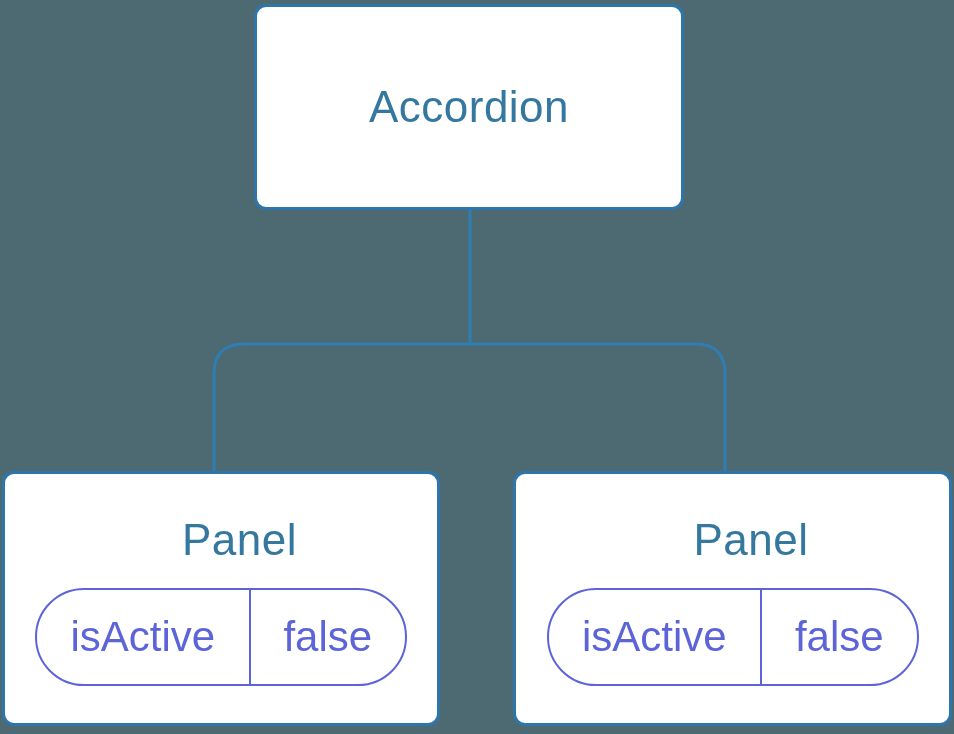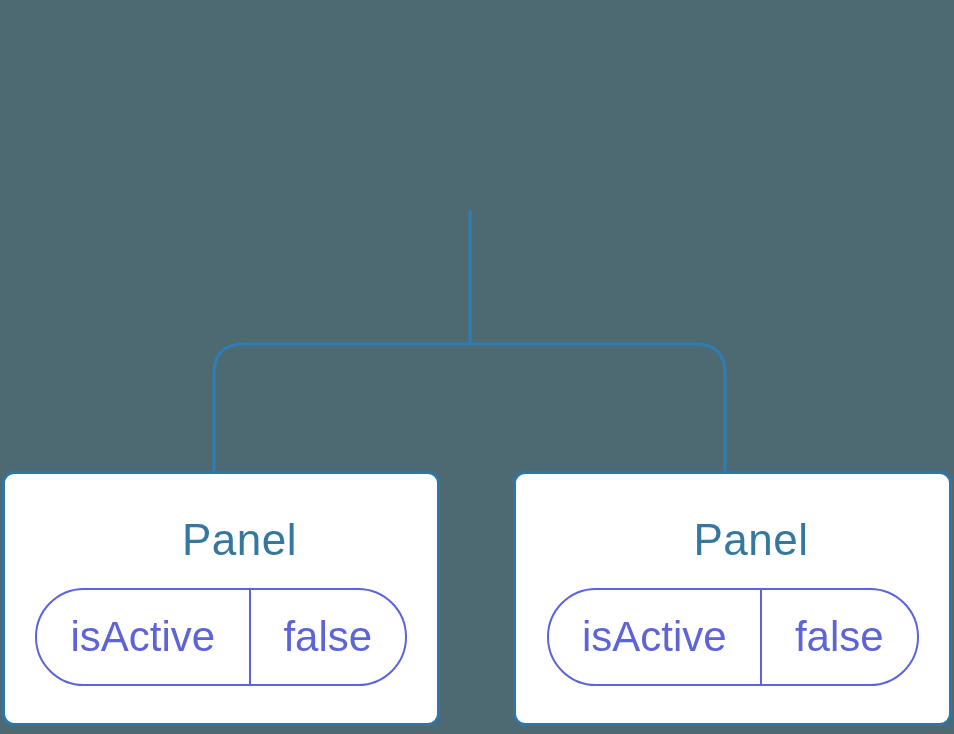--- a/index.html
+++ b/index.html
@@ -89,20 +89,23 @@
 </head>
 <body>
 
 <div class="canvas">
 
   <svg class="connectors" viewBox="0 0 954 734" xmlns="http://www.w3.org/2000/svg" aria-hidden="true">
     <path d="M470 210 L470 344"></path>
     <path d="M214 474 L214 374 Q214 344 244 344 L695 344 Q725 344 725 374 L725 474"></path>
   </svg>
 
+  <div class="node accordion">
+    <span class="node-title">Accordion</span>
+  </div>
 
   <div class="node panel panel-left">
     <div class="node-title">Panel</div>
     <div class="state-pill">
       <span class="state-cell state-key">isActive</span>
       <span class="state-cell state-value">false</span>
     </div>
   </div>
 
   <div class="node panel panel-right">

